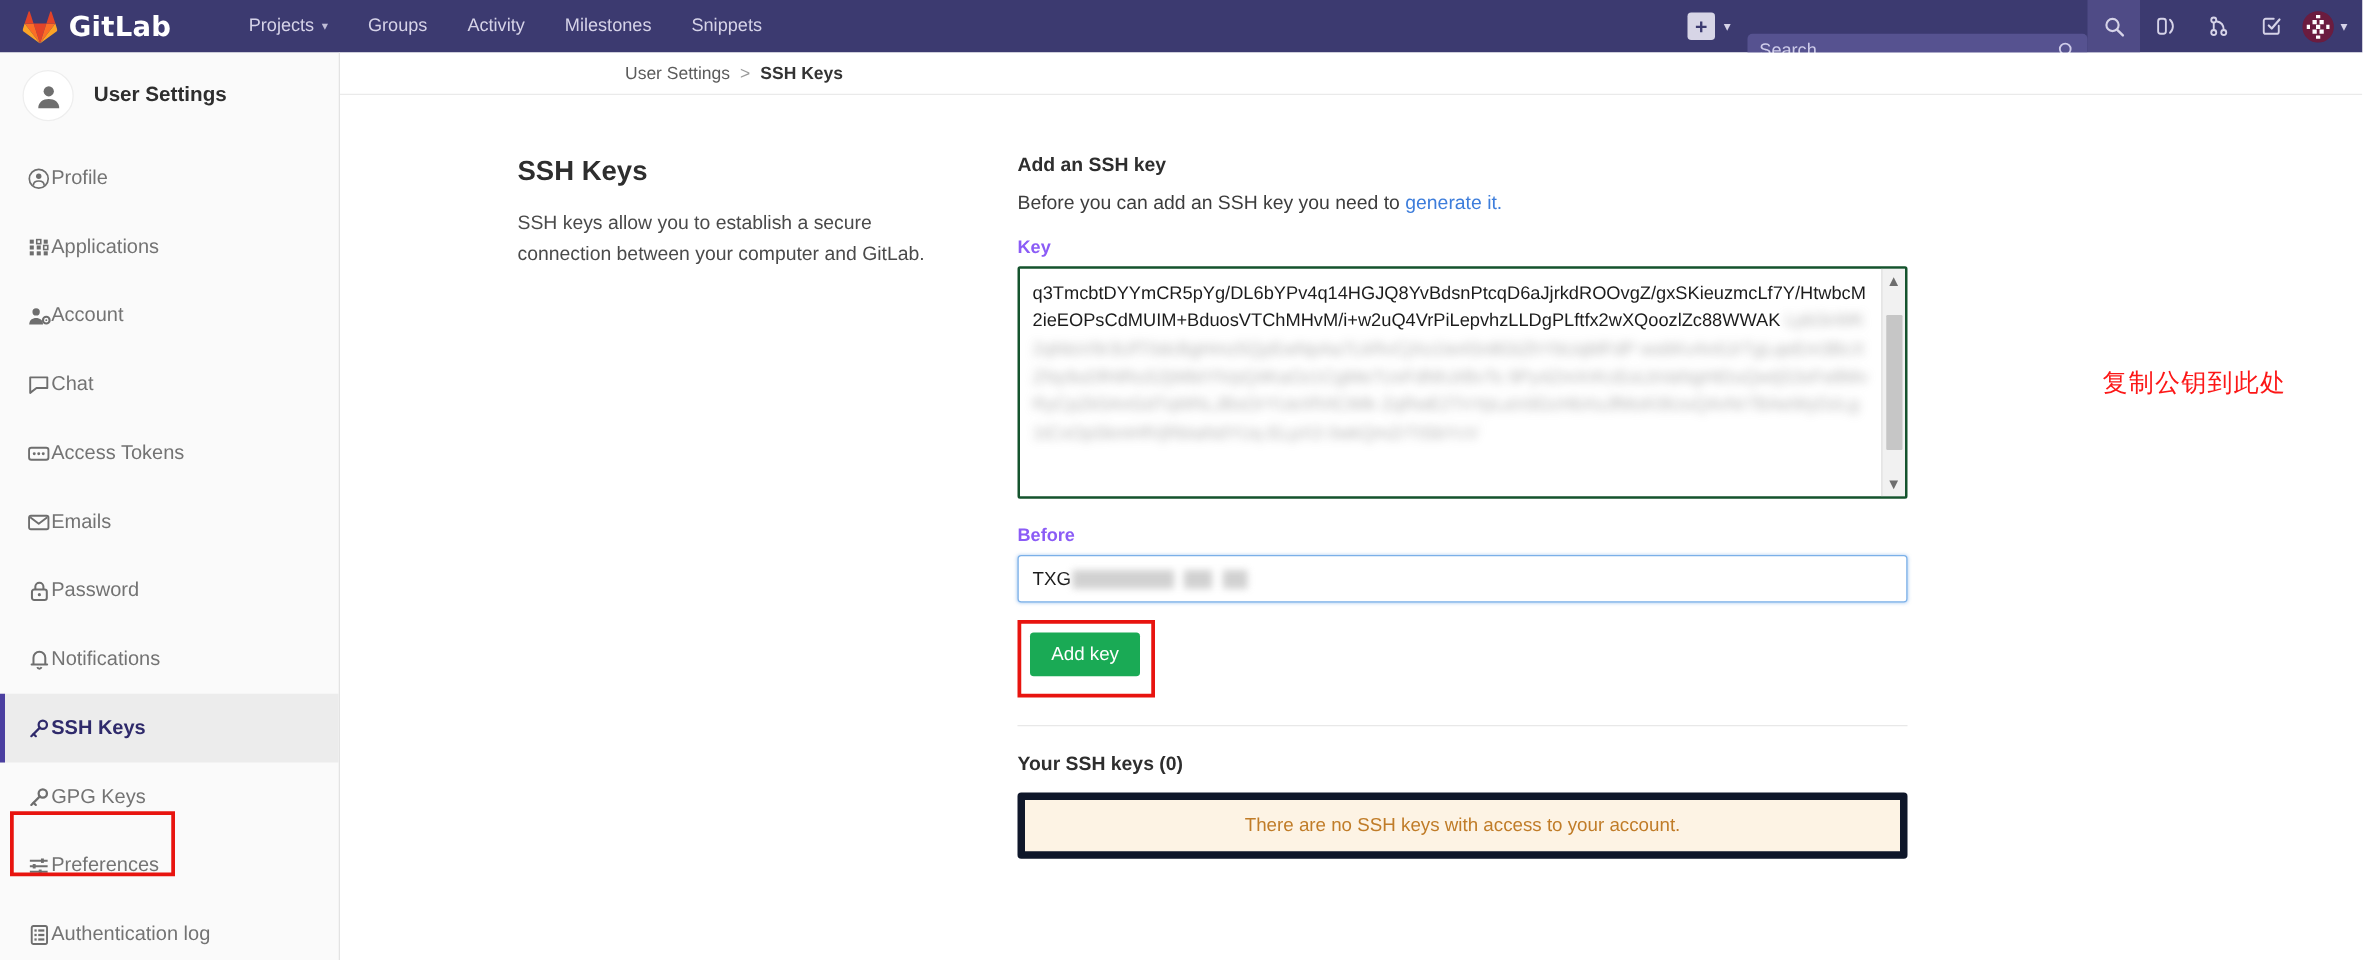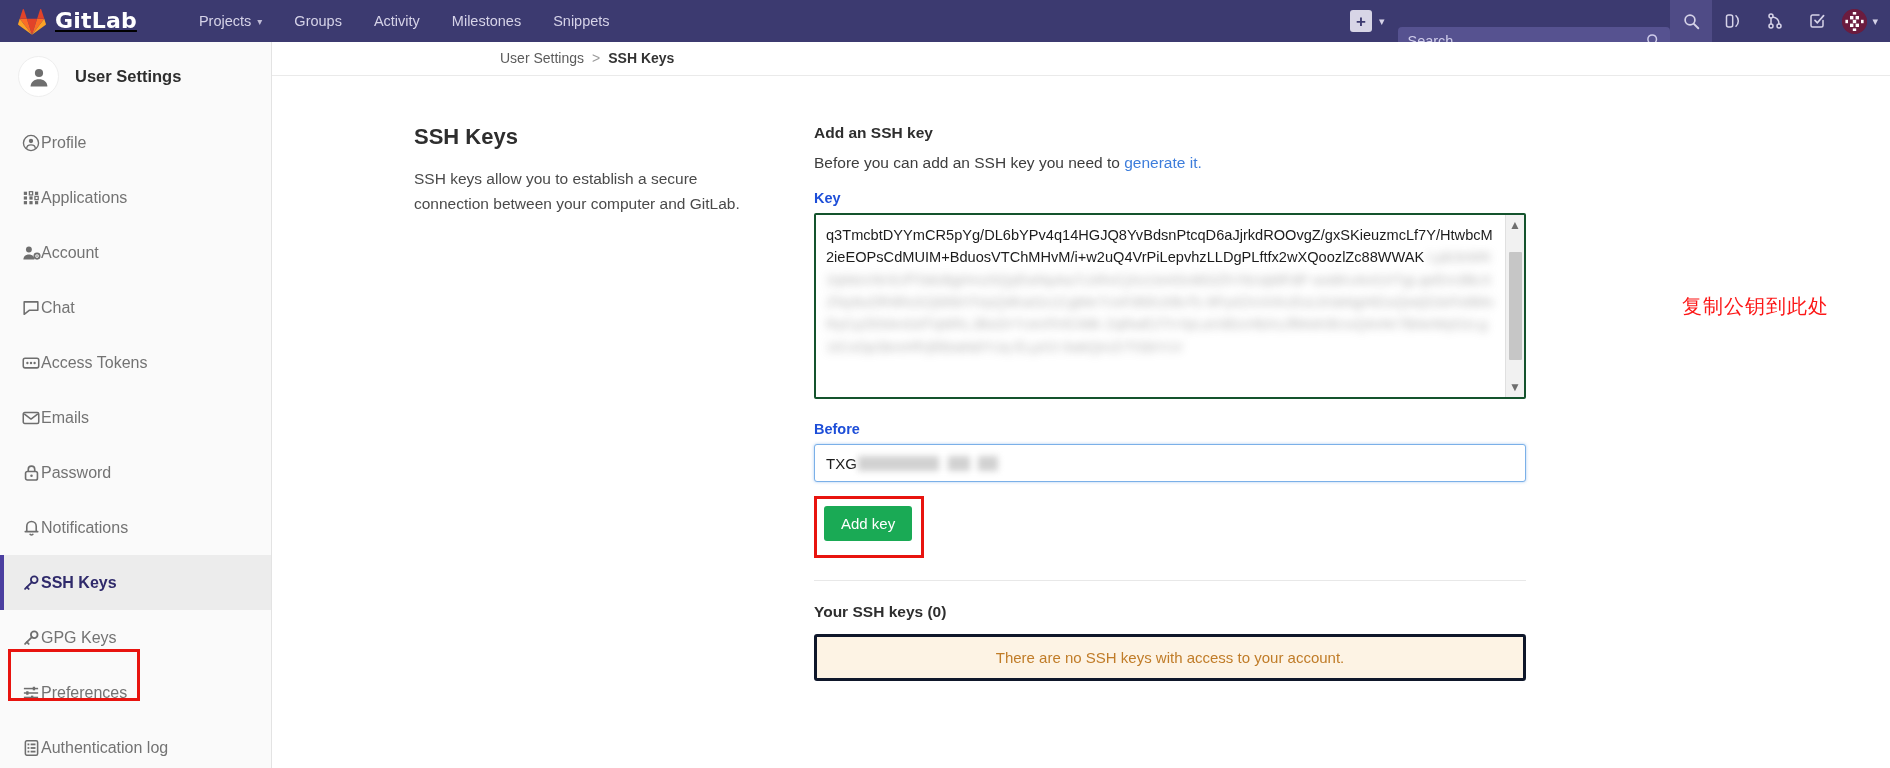--- a/index.html
+++ b/index.html
@@ -12,21 +12,21 @@
   body { position: relative; }
 
   
   #topnav {
     position: absolute; top: 0; left: 0; width: 1890px; height: 42px;
     background: #3a3croot; 
     background: #3c3a70;
     display: flex; align-items: center;
   }
   #topnav .navleft { display: flex; align-items: center; height: 42px; }
-  .gl-logo { margin-left: 18px; margin-right: 10px; display: flex; align-items: flex-start; text-decoration: underline; }
+  .gl-logo { margin-left: 18px; margin-right: 10px; display: flex; align-items: flex-end; }
   .gl-wordmark {
     color: #fff; font-size: 22px; font-weight: 700; letter-spacing: .2px;
     font-family: "DejaVu Sans", sans-serif;
   }
   .navlinks { display: flex; align-items: center; margin-left: 36px; height: 52px; }
   .navlink {
     color: #d6d3e8; font-size: 14.5px; padding: 0 16px; height: 42px;
     display: flex; align-items: center; cursor: pointer; white-space: nowrap;
   }
   .navlink .caret { margin-left: 6px; font-size: 10px; opacity: .85; }
@@ -111,21 +111,21 @@
 
   .content-row { display: flex; padding: 48px 0 0 142px; }
   .col-left { width: 400px; padding-right: 40px; }
   .col-left h2 { font-size: 22px; font-weight: 700; color: #2e2e2e; margin-bottom: 16px; }
   .col-left p { font-size: 15.5px; color: #4a4a4a; line-height: 1.62; }
 
   .col-right { width: 712px; }
   .cr-title { font-size: 15.5px; font-weight: 700; color: #2e2e2e; margin-bottom: 12px; }
   .cr-sub { font-size: 15.5px; color: #3d3d3d; margin-bottom: 18px; }
   .cr-sub a { color: #3d7ddb; text-decoration: none; cursor: pointer; }
-  .fieldlabel { font-size: 14.5px; font-weight: 700; color: #1d4ed8; margin-bottom: 7px; }
+  .fieldlabel { font-size: 14.5px; font-weight: 700; color: #8b5cf6; margin-bottom: 7px; }
 
   .ta-wrap {
     position: relative; width: 712px; height: 186px;
     border: 2px solid #14532d; background: #fff; border-radius: 2px;
     display: flex; overflow: hidden;
   }
   .ta-text {
     flex: 1; padding: 9px 10px 0 10px;
     font-size: 14.6px; line-height: 1.53; color: #1c1c1c;
     word-break: break-all; font-family: "Liberation Sans", sans-serif;
@@ -162,21 +162,21 @@
     font-family: "Liberation Sans", sans-serif;
   }
   .annot-box-btn {
     position: absolute; left: 0px; top: 0px; width: 110px; height: 62px;
     border: 3px solid #e8140f; pointer-events: none;
   }
 
   .hr-sep { width: 712px; border-top: 1px solid #e8e8e8; margin-top: 22px; }
   .yourkeys { font-size: 15.5px; font-weight: 700; color: #2e2e2e; margin-top: 22px; margin-bottom: 13px; }
   .alert-none {
-    width: 712px; background: #fdf3e4; border: 3px solid #0f172a; border-radius: 3px;
+    width: 712px; background: #fdf3e4; border: 6px solid #0f172a; border-radius: 3px;
     color: #c07c28; font-size: 15px; text-align: center; padding: 12px 0;
   }
 
   .annot-cn {
     position: absolute; left: 1682px; top: 293px;
     color: #fc1717; font-size: 20px; white-space: nowrap;
     font-family: "DejaVu Sans", sans-serif; letter-spacing: 1px;
   }
 </style>
 </head>

